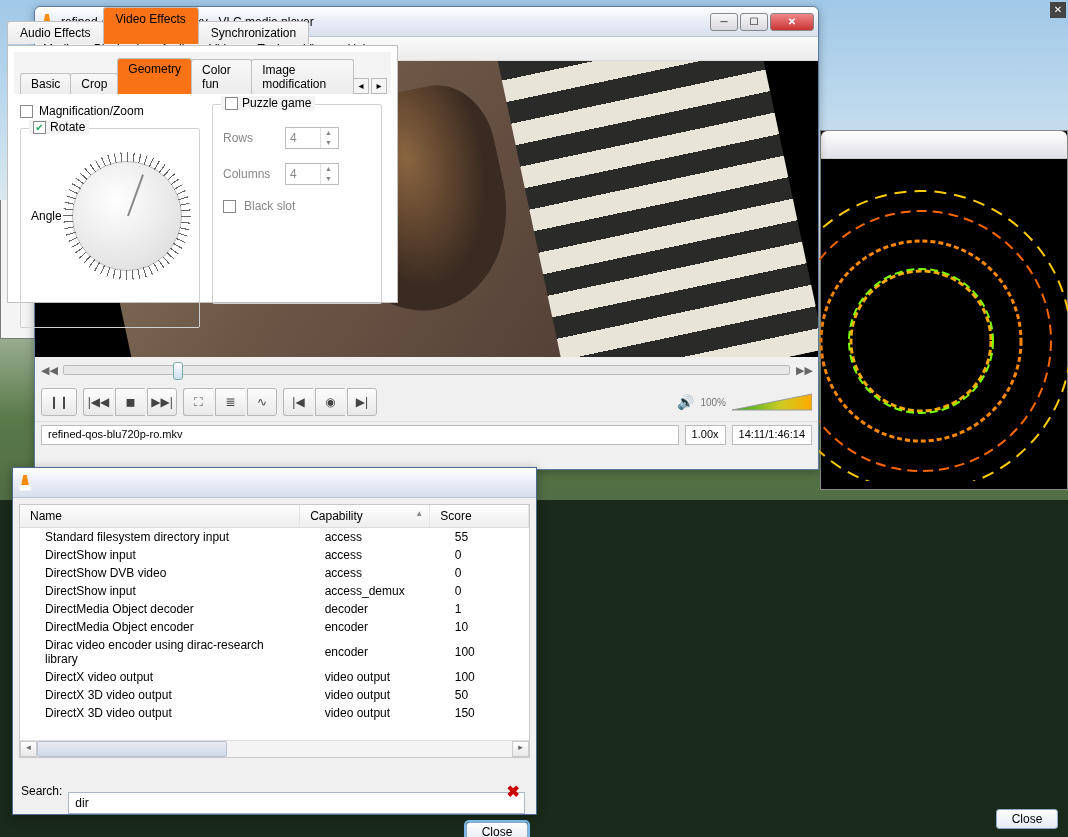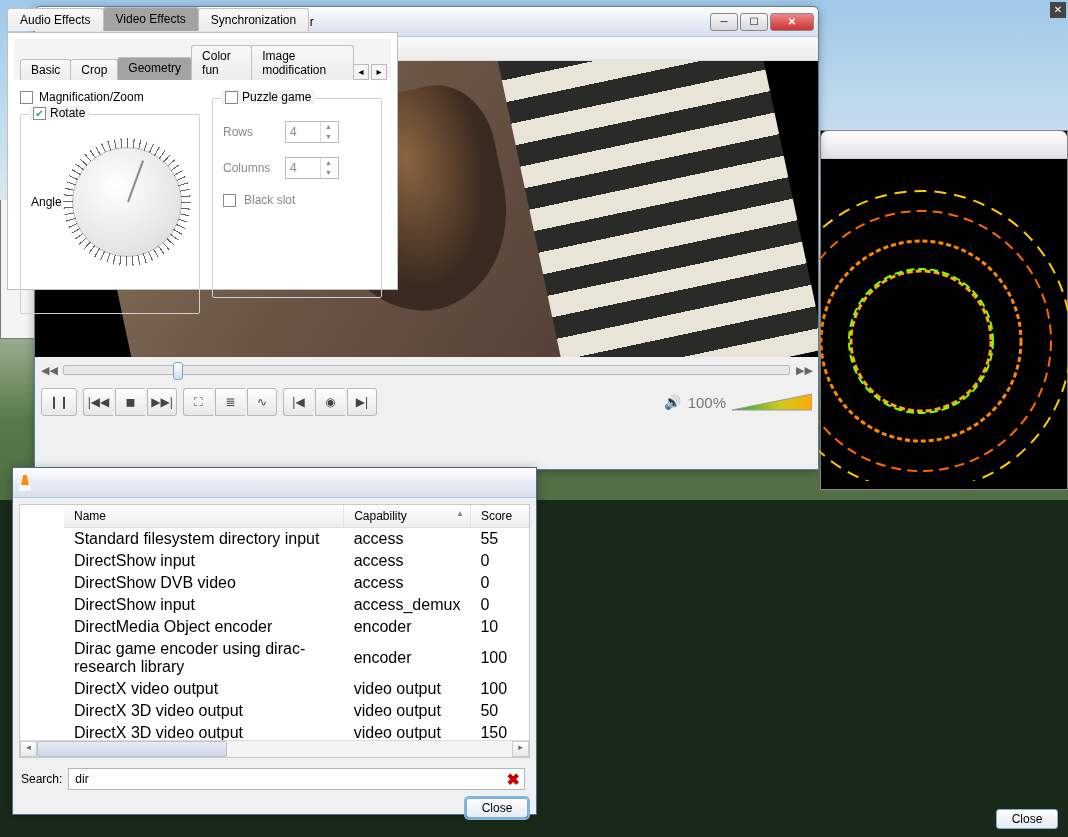--- a/index.html
+++ b/index.html
@@ -44,55 +44,55 @@
 .controls-row { height: 38px; display: flex; align-items: center; padding: 0 6px; gap: 6px; background: #f0f0f0; }
 .ctrl-btn { width: 30px; height: 28px; border: 1px solid #b8b8b8; border-radius: 3px; background: linear-gradient(to bottom, #fdfdfd, #e8e8e8); display: flex; align-items: center; justify-content: center; cursor: pointer; color: #444; }
 .ctrl-btn.wide { width: 36px; }
 .ctrl-group { display: flex; gap: 2px; }
 .ctrl-group .ctrl-btn { border-radius: 0; border-right-width: 0; }
 .ctrl-group .ctrl-btn:first-child { border-radius: 3px 0 0 3px; }
 .ctrl-group .ctrl-btn:last-child { border-radius: 0 3px 3px 0; border-right-width: 1px; }
 .spacer { flex: 1; }
 .volume-area { display: flex; align-items: center; gap: 6px; }
 .vol-icon { font-size: 14px; color: #555; }
-.vol-label { font-size: 15px; color: #777; }
+.vol-label { font-size: 10px; color: #777; }
 .vol-wedge { width: 80px; height: 20px; position: relative; }
 .vol-wedge svg { width: 100%; height: 100%; }
 
 .status-row { height: 26px; display: flex; align-items: center; padding: 0 6px; gap: 6px; background: #f0f0f0; border-top: 1px solid #ddd; }
 .status-row .now-playing { flex: 1; height: 20px; border: 1px solid #bbb; background: #fff; padding: 2px 6px; font-size: 11px; }
 .status-box { height: 20px; border: 1px solid #bbb; background: #fff; padding: 2px 6px; font-size: 11px; }
 
 
 .modules-win { left: 12px; top: 467px; width: 525px; height: 348px; background: #f0f0f0; border: 1px solid #4a6a90; border-radius: 0; }
 .modules-win .titlebar { border-radius: 0; }
 .mod-table-wrap { margin: 6px; border: 1px solid #c8c8c8; background: #fff; height: 254px; overflow: hidden; position: relative; }
-.mod-table { width: 100%; border-collapse: collapse; margin-left: 44px; }
+.mod-table { width: 100%; border-collapse: collapse; }
 .mod-table th { text-align: left; font-weight: normal; padding: 4px 10px; background: linear-gradient(to bottom, #fdfdfd, #eee); border-bottom: 1px solid #ddd; border-right: 1px solid #e4e4e4; position: relative; }
 .mod-table th .sort { position: absolute; right: 6px; top: 4px; font-size: 8px; color: #888; }
-.mod-table td { padding: 2px 10px; font-size: 16px; }
+.mod-table td { padding: 2px 25px; font-size: 12px; }
 .mod-hscroll { position: absolute; bottom: 0; left: 0; right: 0; height: 17px; background: #f0f0f0; border-top: 1px solid #ddd; display: flex; }
 .mod-hscroll .sb-btn { width: 17px; border: 1px solid #ccc; background: linear-gradient(to bottom,#fdfdfd,#e8e8e8); text-align: center; font-size: 9px; color: #666; }
 .mod-hscroll .sb-track { flex: 1; background: #f4f4f4; position: relative; }
 .mod-hscroll .sb-thumb { position: absolute; left: 0; top: 0; bottom: 0; width: 40%; background: linear-gradient(to bottom,#eaeaf4,#cfd8e8); border: 1px solid #b8c0d0; border-radius: 2px; }
 
 .mod-search-row { display: flex; align-items: center; padding: 4px 8px; gap: 6px; }
-.mod-search-row input { flex: 1; height: 22px; border: 1px solid #a8b8c8; padding: 2px 6px; background: #fff; }
+.mod-search-row input { flex: 1; height: 22px; border: 1px solid #a8b8c8; padding: 2px 6px; background: #fff; margin-top: 24px; }
 .mod-search-row .clear-x { color: #c00; font-weight: bold; font-size: 16px; cursor: pointer; margin-left: -24px; margin-right: 8px; }
 .mod-btn-row { display: flex; justify-content: flex-end; padding: 4px 8px 8px; }
 .push-btn { min-width: 62px; height: 20px; border: 1px solid #8aa8c8; border-radius: 3px; background: linear-gradient(to bottom, #fdfdfd, #e4ecf4); cursor: pointer; padding: 0 14px; }
 .push-btn.hl { box-shadow: 0 0 0 2px #7ab8e8; }
 
 
 .effects-win { left: 540px; top: 465px; width: 405px; height: 339px; background: #f4f4f4; border: 1px solid #7a7a7a; }
 .effects-win .closebox { position: absolute; right: 2px; top: 2px; width: 16px; height: 16px; background: #444; color: #fff; text-align: center; font-size: 10px; line-height: 16px; cursor: pointer; }
 .tabstrip { display: flex; border-bottom: 1px solid #c0c0c0; background: #f4f4f4; padding-top: 6px; padding-left: 6px; gap: 0; align-items: flex-end; }
 .tabstrip.inner { margin: 6px 6px 0 6px; border: none; }
 .tab { padding: 4px 12px; border: 1px solid #c0c0c0; border-bottom: none; background: linear-gradient(to bottom, #f8f8f8, #ececec); border-radius: 3px 3px 0 0; cursor: pointer; margin-right: -1px; position: relative; }
-.tab.active { background: #a3a3a3; z-index: 2; padding-bottom: 5px; }
+.tab.active { background: #f97316; z-index: 2; padding-bottom: 18px; }
 .tab-small { padding: 3px 10px; font-size: 12px; }
 .tab-scroll { margin-left: auto; display: flex; gap: 2px; padding-right: 4px; }
 .tab-scroll span { width: 16px; height: 16px; border: 1px solid #bbb; background: #f4f4f4; text-align: center; font-size: 10px; line-height: 14px; cursor: pointer; }
 
 .effects-body { padding: 10px 12px; display: flex; gap: 12px; }
 .group { border: 1px solid #d0d0d0; border-radius: 2px; padding: 8px 10px 10px; position: relative; }
 .group > .ghead { position: absolute; top: -9px; left: 8px; background: #f4f4f4; padding: 0 4px; display: flex; align-items: center; gap: 4px; }
 .chk { width: 13px; height: 13px; border: 1px solid #888; background: #fff; display: inline-flex; align-items: center; justify-content: center; font-size: 10px; color: #2a6; }
 .chk.checked:after { content: "✔"; }
 .group.left { width: 180px; height: 200px; }
@@ -189,20 +189,25 @@
                 <stop offset="0" stop-color="#2a2"></stop>
                 <stop offset="0.6" stop-color="#cc2"></stop>
                 <stop offset="1" stop-color="#fa0"></stop>
               </linearGradient>
             </defs>
             <polygon points="0,18 80,2 80,18" fill="none" stroke="#999"></polygon>
           </svg>
       </div>
     </div>
   </div>
+  <div class="status-row">
+    <div class="now-playing">refined-qos-blu720p-ro.mkv</div>
+    <div class="status-box">1.00x</div>
+    <div class="status-box">14:11/1:46:14</div>
+  </div>
 </div>
 
 <div class="window modules-win">
   <div class="titlebar">
     <span class="vlc-icon"></span>
     <span class="title-text"></span>
   </div>
   <div class="mod-table-wrap">
     <table class="mod-table">
       <thead>
@@ -227,26 +232,31 @@
             <td>DirectShow DVB video</td>
             <td>access</td>
             <td>0</td>
           </tr>
           <tr>
             <td>DirectShow input</td>
             <td>access_demux</td>
             <td>0</td>
           </tr>
           <tr>
+            <td>DirectMedia Object decoder</td>
+            <td>decoder</td>
+            <td>1</td>
+          </tr>
+          <tr>
             <td>DirectMedia Object encoder</td>
             <td>encoder</td>
             <td>10</td>
           </tr>
           <tr>
-            <td>Dirac game encoder using dirac-research library</td>
+            <td>Dirac video encoder using dirac-research library</td>
             <td>encoder</td>
             <td>100</td>
           </tr>
           <tr>
             <td>DirectX video output</td>
             <td>video output</td>
             <td>100</td>
           </tr>
           <tr>
             <td>DirectX 3D video output</td>
@@ -310,21 +320,21 @@
           </div>
           <div class="dial-wrap">
             <span>Angle</span>
             <div class="dial">
                 <div class="needle"></div>
               </div>
           </div>
         </div>
       </div>
       <div style="width:180px">
-        <div class="group right" style="height:200px;margin-top:8px">
+        <div class="group right" style="height:200px;margin-top:0">
           <div class="ghead">
             <span class="chk"></span>
             <span>Puzzle game</span>
           </div>
           <div class="form-row">
             <span style="width:54px">Rows</span>
             <div class="spin">
               <input disabled="" value="4" style="">
               <div class="arrows">
                   <span>▲</span>

